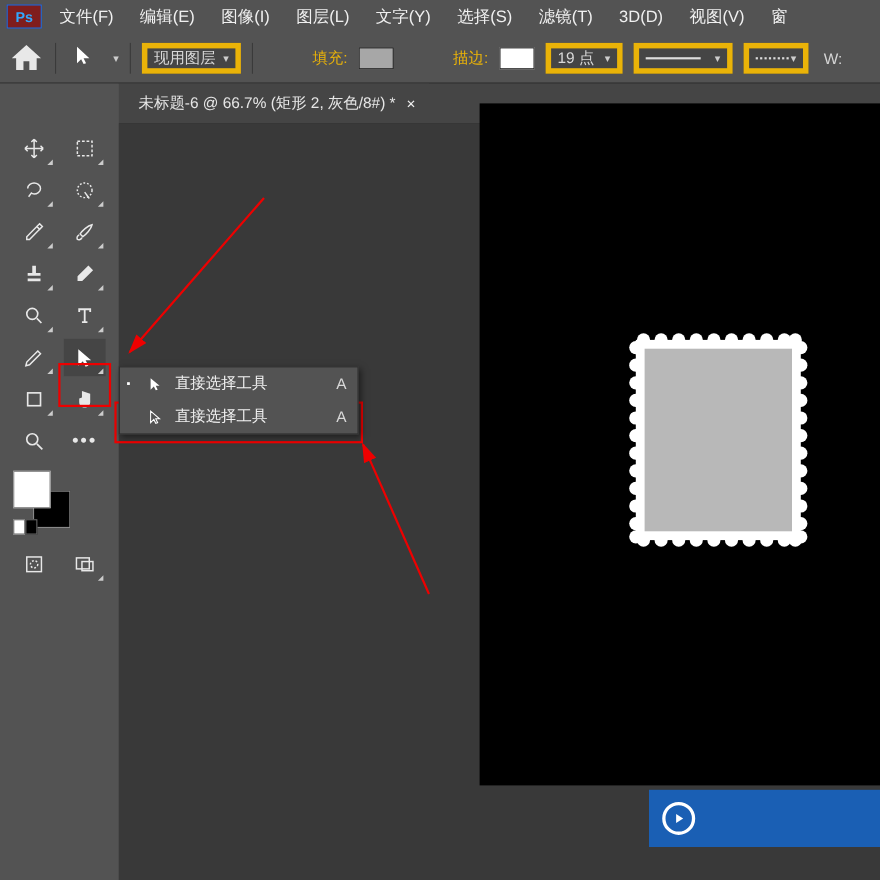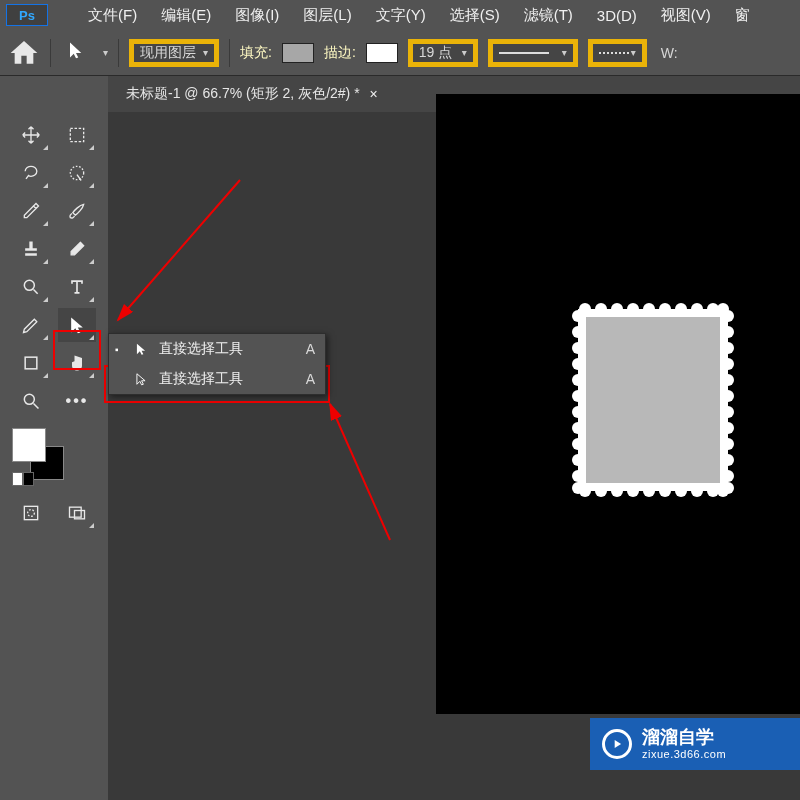--- a/index.html
+++ b/index.html
@@ -15,31 +15,31 @@
   
   .menubar {
     height: 30px;
     background: #535353;
     display: flex;
     align-items: center;
     padding-left: 6px;
     gap: 4px;
   }
   .ps-logo {
-    width: 42px;
+    width: 32px;
     height: 22px;
-    background: #404040;
+    background: #7f1d1d;
     border: 1px solid #1473e6;
     display: flex;
     align-items: center;
     justify-content: center;
     font-weight: bold;
     font-size: 13px;
     color: #31a8ff;
-    margin-right: 26px;
+    margin-right: 2px;
   }
   .menu-item {
     padding: 4px 10px;
     font-size: 15px;
     color: #f0f0f0;
     cursor: pointer;
   }
 
   
   .opts-bar {
@@ -81,21 +81,22 @@
     border: 5px solid #eab308;
     height: 28px;
     padding: 0 6px;
     font-size: 14px;
     color: #d8d8d8;
     min-width: 90px;
     justify-content: space-between;
   }
   .label {
     font-size: 14px;
-    color: #fef9c3;
+    color: #eab308;
+    margin-left: 44px;
   }
   .swatch {
     width: 32px;
     height: 20px;
     border: 1px solid #222;
   }
   .sw-gray { background: #a7a7a7; }
   .sw-white { background: #ffffff; }
   .long-box {
     width: 80px;
@@ -468,21 +469,21 @@
             <rect x="9" y="9" width="12" height="10"></rect>
           </svg>
           <span class="tri"></span>
         </div>
     </div>
   </div>
 
   <div class="canvas-col">
     <div class="doc-tabbar">
       <div class="doc-tab">
-        <span>未标题-1 @ 66.7% (矩形 2, 灰色/2#) *</span>
+        <span>未标题-6 @ 66.7% (矩形 2, 灰色/8#) *</span>
         <span class="close-x">×</span>
       </div>
     </div>
     <div class="canvas">
     </div>
   </div>
 </div>
 
 <div class="black-rect"></div>
 
@@ -583,17 +584,13 @@
   <line x1="240" y1="180" x2="118" y2="320" stroke="#e00" stroke-width="2" marker-end="url(#ah)"></line>
   <line x1="390" y1="540" x2="330" y2="404" stroke="#e00" stroke-width="2" marker-end="url(#ah)"></line>
 </svg>
 
 <div class="watermark">
   <div class="circ">
     <svg width="14" height="14" viewBox="0 0 24 24" fill="#fff">
         <path d="M8 5v14l11-7z"></path>
       </svg>
   </div>
-  <div class="texts">
-    <div class="t1">溜溜自学</div>
-    <div class="t2">zixue.3d66.com</div>
-  </div>
 </div>
 
 </body></html>

